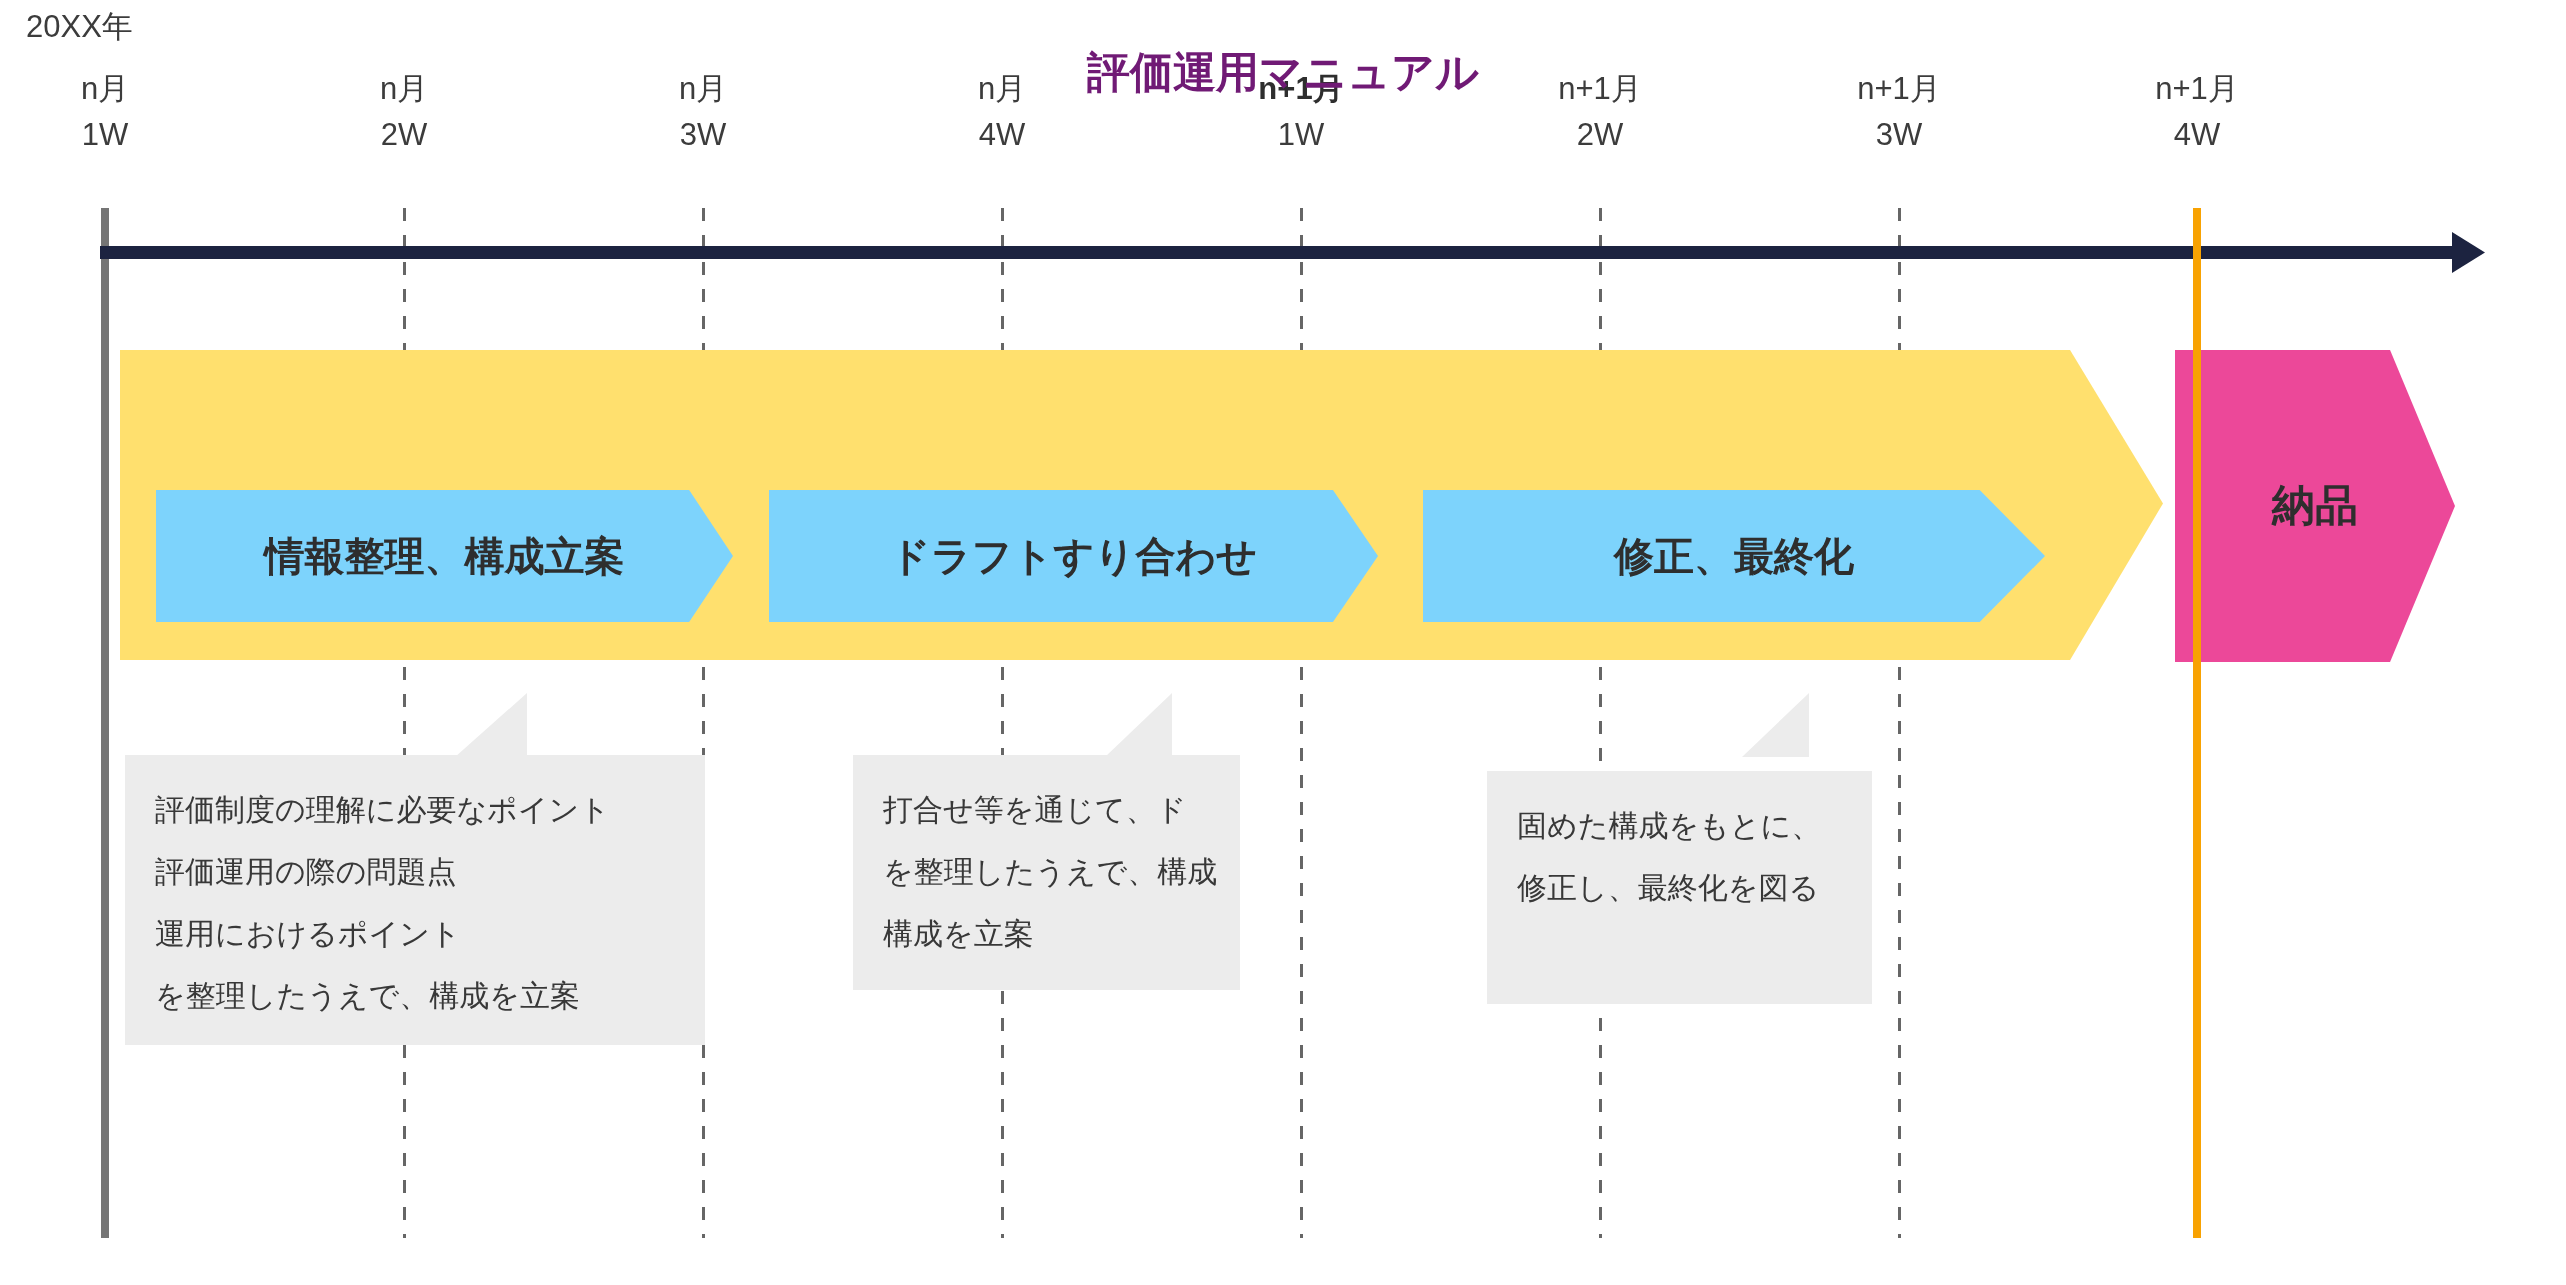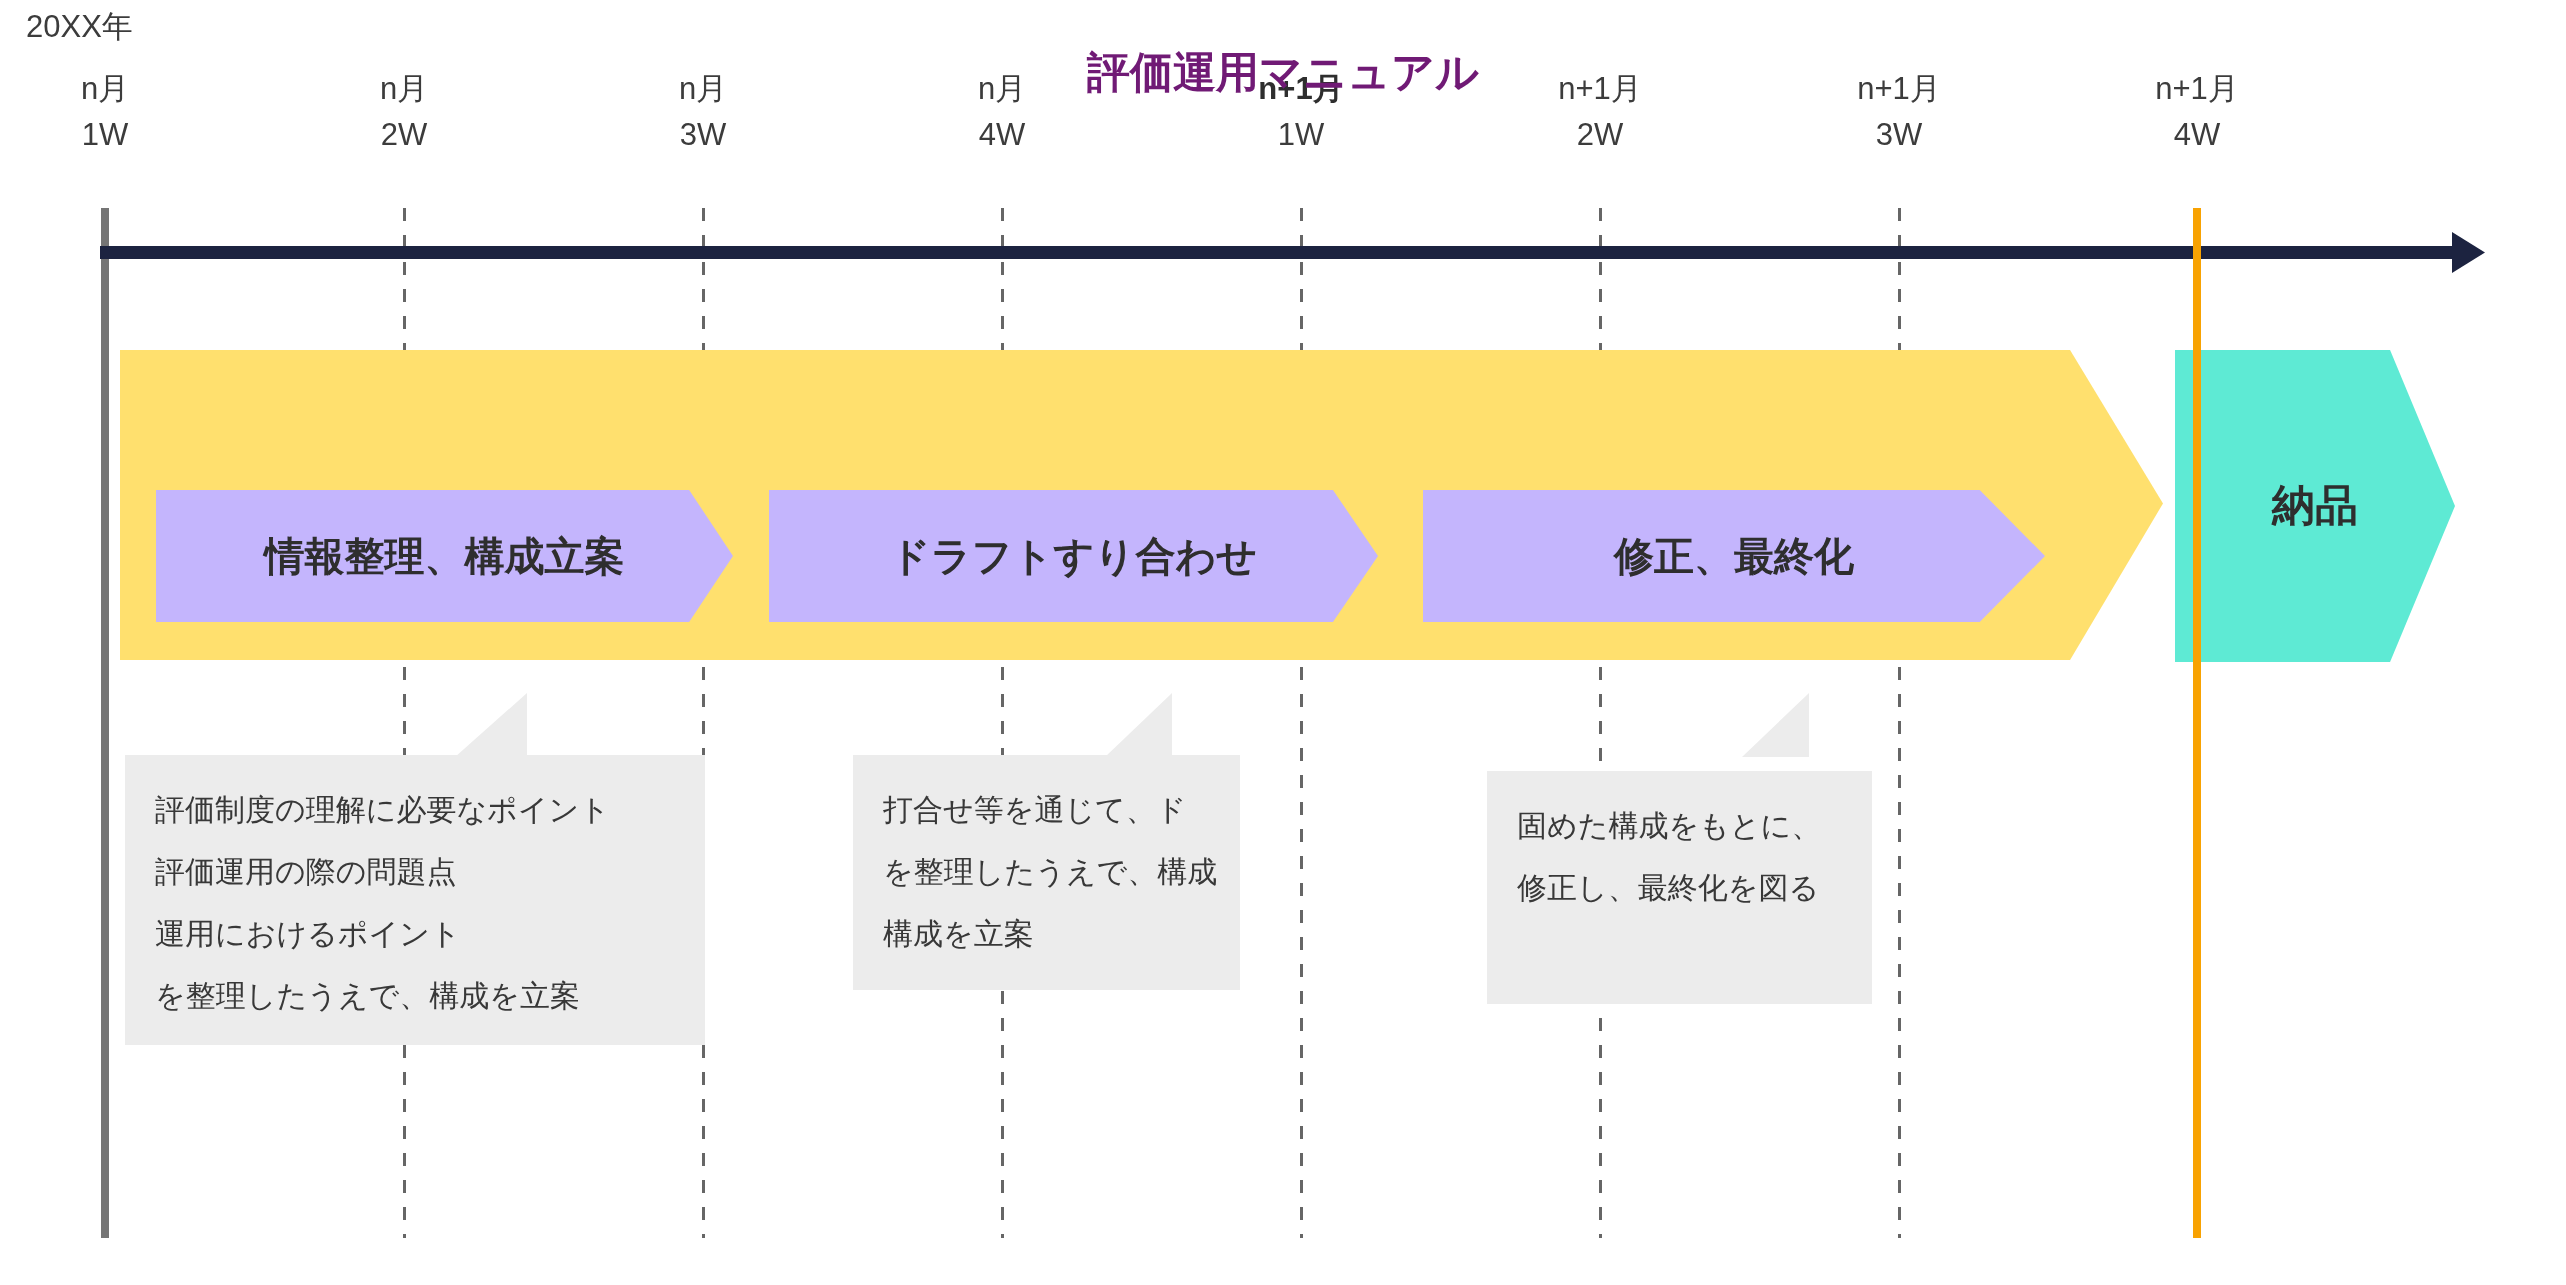--- a/index.html
+++ b/index.html
@@ -24,28 +24,28 @@
   
   .tl-shaft{position:absolute;left:100px;top:246px;width:2352px;height:13px;background:#1c2340;z-index:5;}
   .tl-head{position:absolute;left:2452px;top:232px;width:33px;height:41px;background:#1c2340;
     clip-path:polygon(0 0,100% 50%,0 100%);z-index:5;}
   
   .banner{position:absolute;left:120px;top:350px;width:2043px;height:310px;background:#ffe06e;
     clip-path:polygon(0 0,95.45% 0,100% 49.5%,95.45% 100%,0 100%);z-index:2;}
   .banner-title{position:absolute;left:0;top:44px;width:100%;text-align:center;
     font-size:43px;font-weight:bold;color:#701a75;z-index:3;}
   
-  .phase{position:absolute;top:490px;height:132px;background:#c4b5fd;z-index:3;
+  .phase{position:absolute;top:490px;height:132px;background:#7dd3fc;z-index:3;
     display:flex;align-items:center;justify-content:center;
     font-size:40px;font-weight:bold;color:#2e2e2e;}
   .phase.p1{left:156px;width:577px;clip-path:polygon(0 0,92.4% 0,100% 50%,92.4% 100%,0 100%);}
   .phase.p2{left:769px;width:609px;clip-path:polygon(0 0,92.6% 0,100% 50%,92.6% 100%,0 100%);}
   .phase.p3{left:1423px;width:622px;clip-path:polygon(0 0,89.5% 0,100% 50%,89.5% 100%,0 100%);}
   
-  .delivery{position:absolute;left:2175px;top:350px;width:280px;height:312px;background:#5eead4;
+  .delivery{position:absolute;left:2175px;top:350px;width:280px;height:312px;background:#ec4899;
     clip-path:polygon(0 0,76.8% 0,100% 50%,76.8% 100%,0 100%);z-index:2;
     display:flex;align-items:center;justify-content:center;
     font-size:43px;font-weight:bold;color:#2e2e2e;}
   
   .callout{position:absolute;top:755px;background:#ececec;z-index:2;
     color:#383838;font-size:30px;line-height:62px;box-sizing:border-box;padding:24px 0 0 30px;}
   .callout.b1{left:125px;width:580px;height:290px;}
   .callout.b2{left:853px;width:387px;height:235px;}
   .callout.b3{left:1487px;width:385px;height:233px;margin-top:16px;}
   .tail{position:absolute;background:#ececec;z-index:2;

